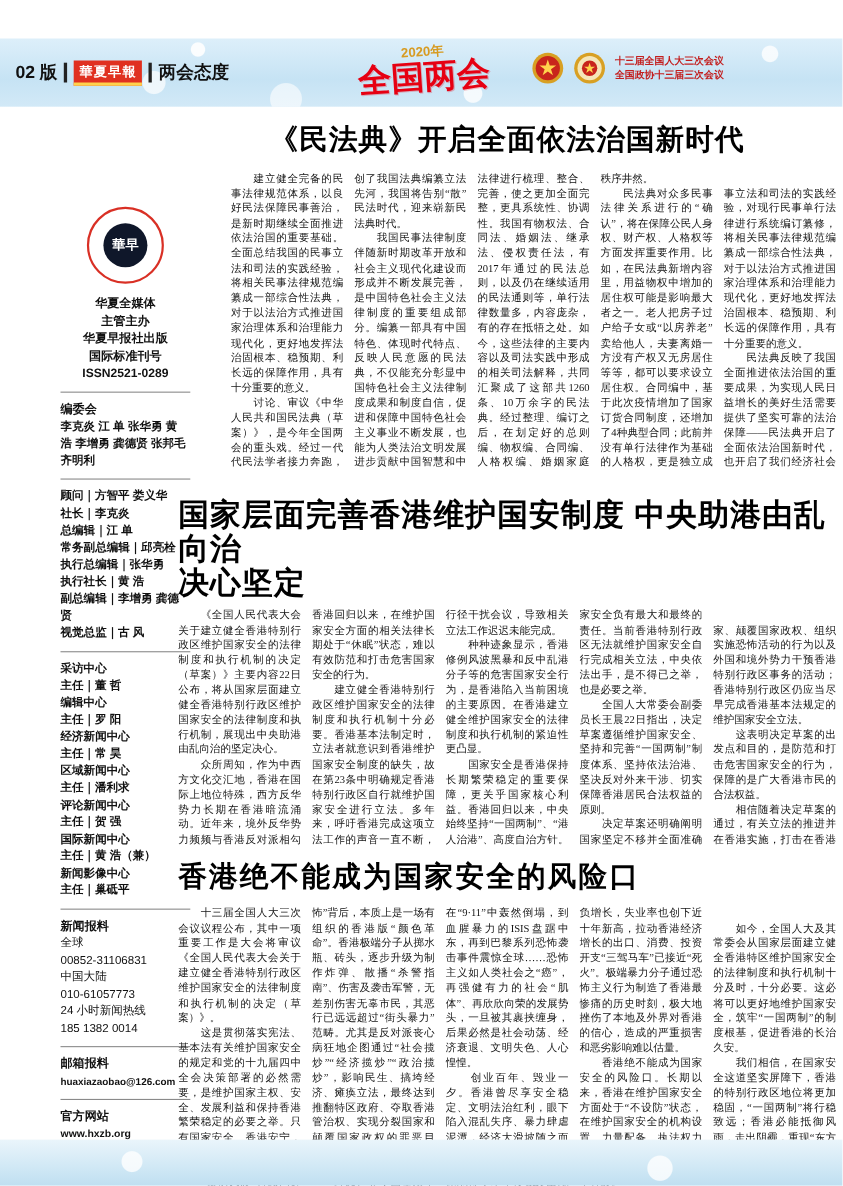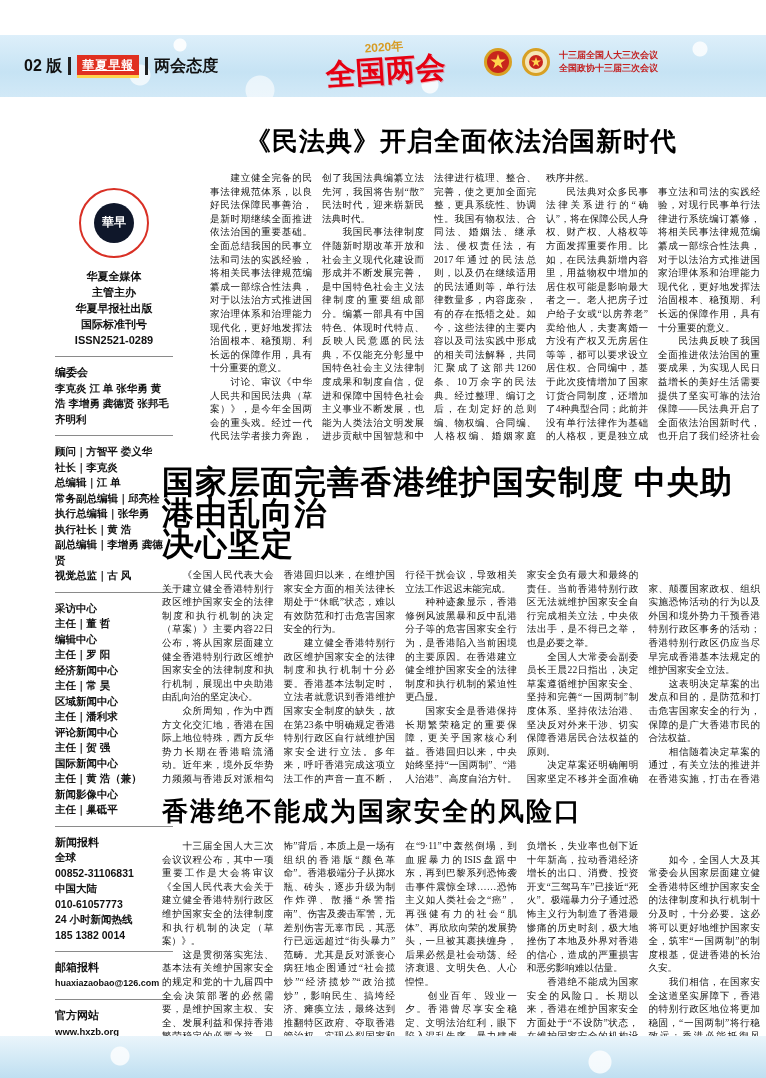--- a/index.html
+++ b/index.html
@@ -10,27 +10,27 @@
   
   .band{position:absolute;left:0;top:35px;width:766px;height:62px;
         background:
           radial-gradient(circle at 180px 10px, rgba(255,255,255,.9) 0 6px, rgba(255,255,255,0) 7px),
           radial-gradient(circle at 140px 40px, rgba(255,255,255,.7) 0 10px, rgba(255,255,255,0) 11px),
           radial-gradient(circle at 430px 50px, rgba(255,255,255,.8) 0 8px, rgba(255,255,255,0) 9px),
           radial-gradient(circle at 700px 14px, rgba(255,255,255,.8) 0 7px, rgba(255,255,255,0) 8px),
           radial-gradient(circle at 260px 55px, rgba(255,255,255,.6) 0 14px, rgba(255,255,255,0) 15px),
           linear-gradient(180deg,#ddeffa 0%,#c6e3f4 60%,#d2e9f7 100%);
         display:flex;align-items:center;}
-  .band-left{display:flex;align-items:center;gap:6px;padding-left:24px;
+  .band-left{display:flex;align-items:center;gap:6px;padding-left:14px;
              font-family:"Liberation Sans","DejaVu Sans",sans-serif;}
   .page-no{font-size:16px;font-weight:bold;color:#111;}
   .vbar{width:3px;height:18px;background:#222;display:inline-block;}
   .paper-logo{background:#e03020;color:#fff;font-weight:bold;font-size:12px;
               padding:2px 5px 1px 5px;border-bottom:3px solid #ffd24d;letter-spacing:1px;
-              font-family:"Liberation Serif","DejaVu Serif",serif;text-decoration:underline;}
+              font-family:"Liberation Serif","DejaVu Serif",serif;}
   .section-label{font-size:16px;font-weight:bold;color:#111;}
   .event-logo{position:absolute;left:310px;top:4px;width:150px;text-align:center;
               transform:rotate(-4deg);}
   .event-year{color:#d79b22;font-size:12px;font-weight:bold;
               font-family:"Liberation Sans","DejaVu Sans",sans-serif;}
   .event-title{color:#e60012;font-size:30px;font-weight:bold;line-height:30px;
                font-family:"Liberation Serif","DejaVu Serif",serif;
                text-shadow:1px 1px 0 rgba(230,0,18,.25);}
   .band-right{position:absolute;right:108px;top:12px;display:flex;align-items:center;gap:8px;}
   .emblem{width:30px;height:30px;border-radius:50%;display:block;}
@@ -50,34 +50,34 @@
            font-size:10.5px;font-weight:bold;line-height:15.5px;color:#111;}
   .seal{width:66px;height:66px;margin:0 auto 10px auto;border-radius:50%;
         border:2px solid #d93025;display:flex;align-items:center;justify-content:center;}
   .seal-inner{width:40px;height:40px;border-radius:50%;background:#0f172a;color:#fff;
         display:flex;align-items:center;justify-content:center;font-size:12px;font-weight:bold;
         font-family:"Liberation Serif","DejaVu Serif",serif;}
   .sb-center{text-align:center;white-space:pre-line;font-size:11px;line-height:16px;}
   .sb-block{white-space:pre-line;}
   .sb-divider{border-top:1px solid #8a8a8a;margin:8px 0;}
   .sb-title{font-size:11px;}
-  .sb-mono{font-family:"Liberation Sans","DejaVu Sans",sans-serif;font-weight:bold;}
+  .sb-mono{font-family:"Liberation Sans","DejaVu Sans",sans-serif;font-weight:normal;}
 
   
   .content{position:absolute;left:162px;top:108px;width:598px;}
   .headline{font-family:"Liberation Sans","DejaVu Sans",sans-serif;font-weight:bold;color:#000;}
   .h1{font-size:26px;text-align:center;letter-spacing:1px;}
-  .h2{font-size:32px;line-height:31px;white-space:pre-line;letter-spacing:1px;}
+  .h2{font-size:28px;line-height:31px;white-space:pre-line;letter-spacing:1px;}
   .h3{font-size:26px;letter-spacing:2px;}
   .abody{display:flex;gap:10px;overflow:hidden;text-align:justify;}
   .col{flex:1 1 0;white-space:pre-line;font-size:9.6px;line-height:13.6px;color:#141414;
        overflow:hidden;}
   .byline{text-align:right;font-family:"Liberation Sans","DejaVu Sans",sans-serif;
           font-weight:bold;font-size:10.5px;margin-top:2px;}
-  #a1-head{margin-top:16px;}
+  #a1-head{margin-top:1px;}
   #a1-body{height:272px;margin-top:12px;margin-left:48px;}
   #a2-head{margin-top:24px;}
   #a2-body{height:218px;margin-top:8px;}
   #a3-head{margin-top:8px;}
   #a3-body{height:262px;margin-top:10px;}
 </style>
 </head>
 <body>
 
 <div class="page">

